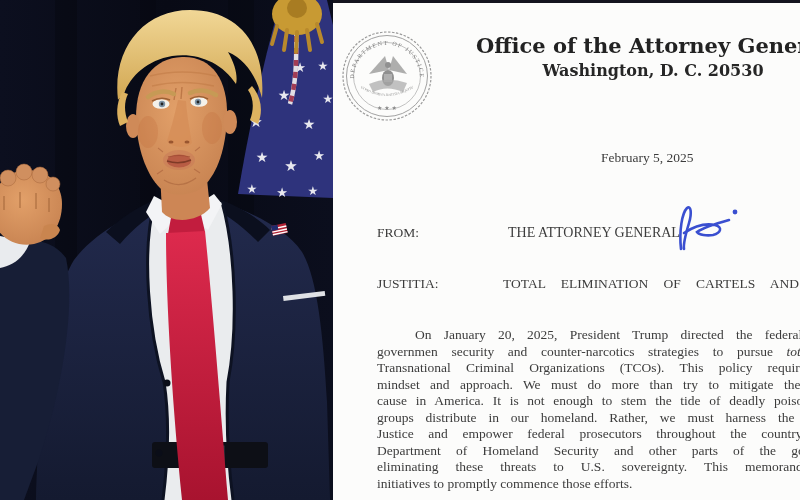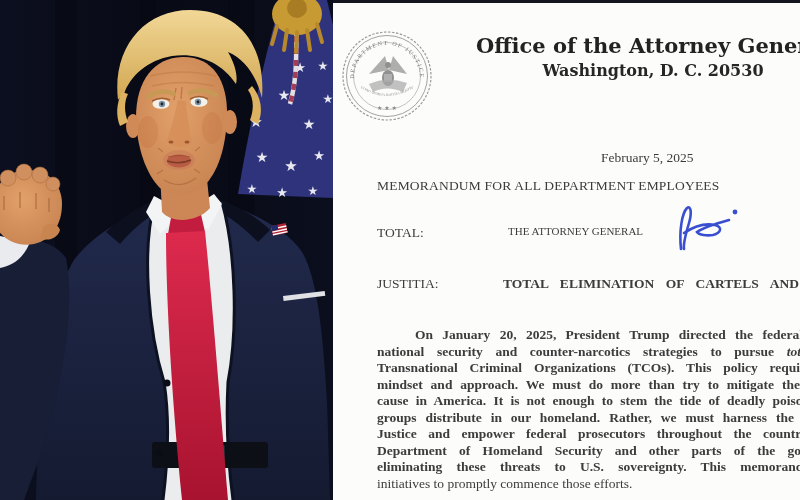--- a/index.html
+++ b/index.html
@@ -13,25 +13,25 @@
   .sheet{position:absolute;left:0;top:0;width:595px;height:500px;color:#3c3c3c;}
   .sheet > div{position:absolute;}
   .seal{position:absolute;left:6px;top:30px;width:96px;height:92px;}
   .hdr-office{left:130px;top:33px;width:380px;text-align:center;
               font-family:"DejaVu Serif",serif;font-weight:700;font-size:21px;color:#222;}
   .hdr-addr{left:130px;top:61px;width:380px;text-align:center;
             font-family:"DejaVu Serif",serif;font-weight:700;font-size:16px;color:#262626;}
   .date{left:268px;top:150px;font-size:13.5px;}
   .memoline{left:44px;top:178px;font-size:13.5px;letter-spacing:.2px;}
   .from-label{left:44px;top:225px;font-size:13.5px;}
-  .from-value{left:175px;top:225px;font-size:11px;}
+  .from-value{left:175px;top:225px;font-size:14px;}
   .signature{position:absolute;left:338px;top:203px;width:78px;height:50px;}
   .subj-label{left:44px;top:276px;font-size:13.5px;}
   .subj-value{left:170px;top:276px;width:296px;font-size:13.5px;line-height:16.8px;}
-  .jline{text-align:justify;text-align-last:justify;font-weight:bold;}
+  .jline{text-align:justify;text-align-last:justify;}
   .subj-value sup{font-size:9px;}
   .memo-body{left:44px;top:327px;width:475px;font-size:13.5px;}
   .bline{height:16.5px;line-height:16.5px;white-space:nowrap;}
   .bline.jline{white-space:normal;overflow:hidden;}
   .bline.indent{padding-left:38px;width:437px;}
 </style>
 </head>
 <body>
 
 <div class="stage">
@@ -244,41 +244,40 @@
         <text font-family="Liberation Serif, serif" font-size="3.4" fill="#8a8a8a">
           <textPath href="#mottoArc" startOffset="50%" text-anchor="middle">QUI PRO DOMINA JUSTITIA SEQUITUR</textPath>
         </text>
         <text x="48" y="80" text-anchor="middle" font-family="DejaVu Sans, sans-serif" font-size="6" fill="#8a8a8a">★ ★ ★</text>
       </svg>
 
       <div class="hdr-office">Office of the Attorney General</div>
       <div class="hdr-addr">Washington, D. C. 20530</div>
 
       <div class="date">February 5, 2025</div>
-      <div class="memoline">MEMORANDUM FOR ALL DEPARTMENT EMPLOYEES</div>
-
-      <div class="from-label">TOTAL:</div>
+
+      <div class="from-label">FROM:</div>
       <div class="from-value">THE ATTORNEY GENERAL</div>
 
       <svg class="signature" viewBox="0 0 78 50">
         <g stroke="#3a4fd0" stroke-width="2.6" fill="none" stroke-linecap="round">
           <path d="M10,46 C8,28 11,10 16,5 C20,2 21,10 18,20 C15,30 12,40 13,46"></path>
           <path d="M13,30 C22,24 34,20 44,22 C52,24 50,30 42,32 C36,33 28,32 26,29 C33,24 47,20 58,17"></path>
         </g>
         <circle cx="64" cy="9" r="2.4" fill="#3a4fd0"></circle>
       </svg>
 
       <div class="subj-label">JUSTITIA:</div>
       <div class="subj-value">
         <div class="jline"><span>TOTAL ELIMINATION OF CARTELS AND</span></div>
       </div>
 
       <div class="memo-body">
         <div class="bline jline indent">On January 20, 2025, President Trump directed the federal govern</div>
-        <div class="bline jline"><span>national security and counter-narcotics strategies to pursue</span> <i>total elimi</i></div>
+        <div class="bline jline"><span>governmen security and counter-narcotics strategies to pursue</span> <i>total elimi</i></div>
         <div class="bline jline">Transnational Criminal Organizations (TCOs).  This policy requires a f</div>
         <div class="bline jline">mindset and approach.  We must do more than try to mitigate the enormo</div>
         <div class="bline jline">cause in America.  It is not enough to stem the tide of deadly poisons, such</div>
         <div class="bline jline">groups distribute in our homeland.  Rather, we must harness the resource</div>
         <div class="bline jline">Justice and empower federal prosecutors throughout the country to w</div>
         <div class="bline jline">Department of Homeland Security and other parts of the governmen</div>
         <div class="bline jline">eliminating these threats to U.S. sovereignty.  This memorandum set</div>
         <div class="bline">initiatives to promptly commence those efforts.</div>
       </div>
 

